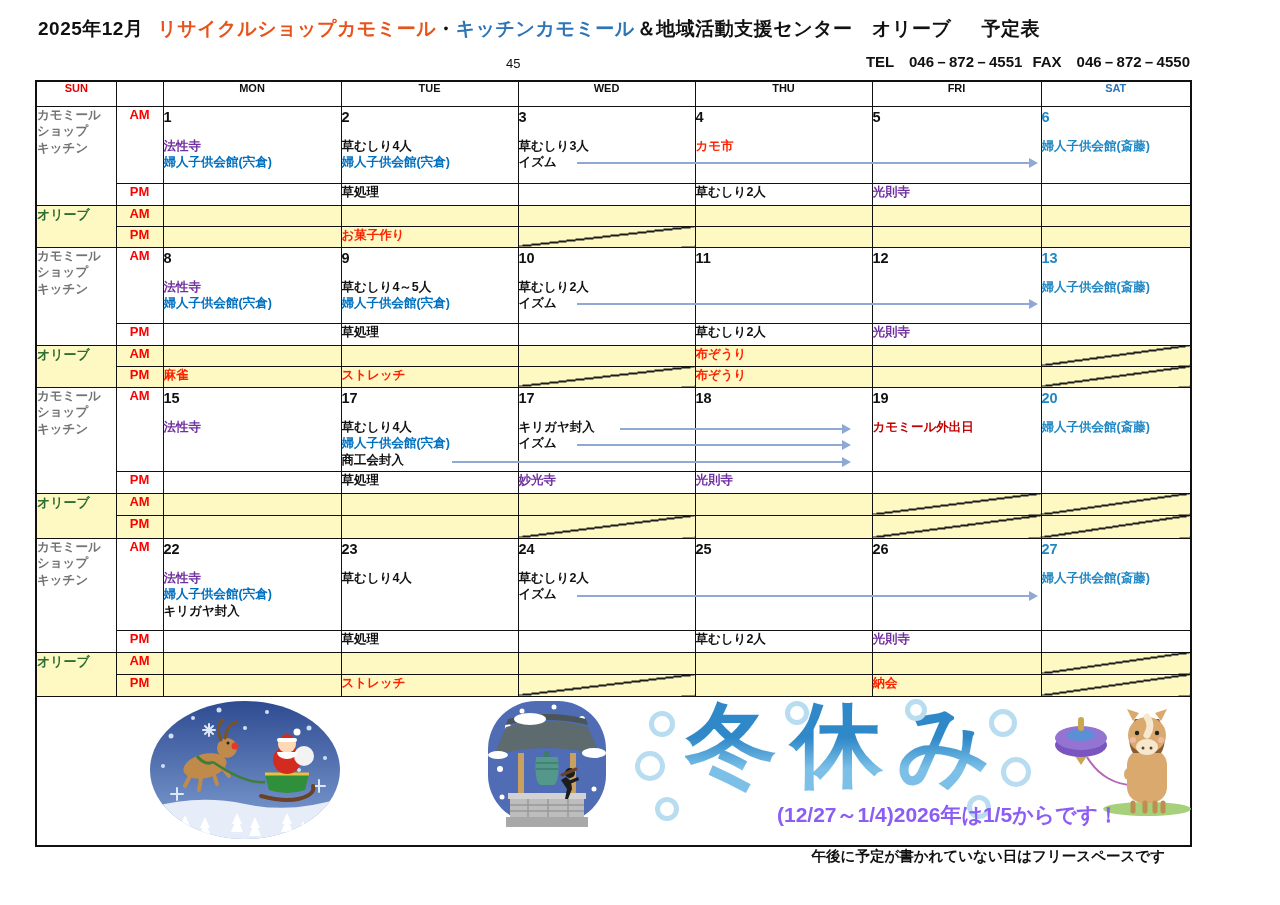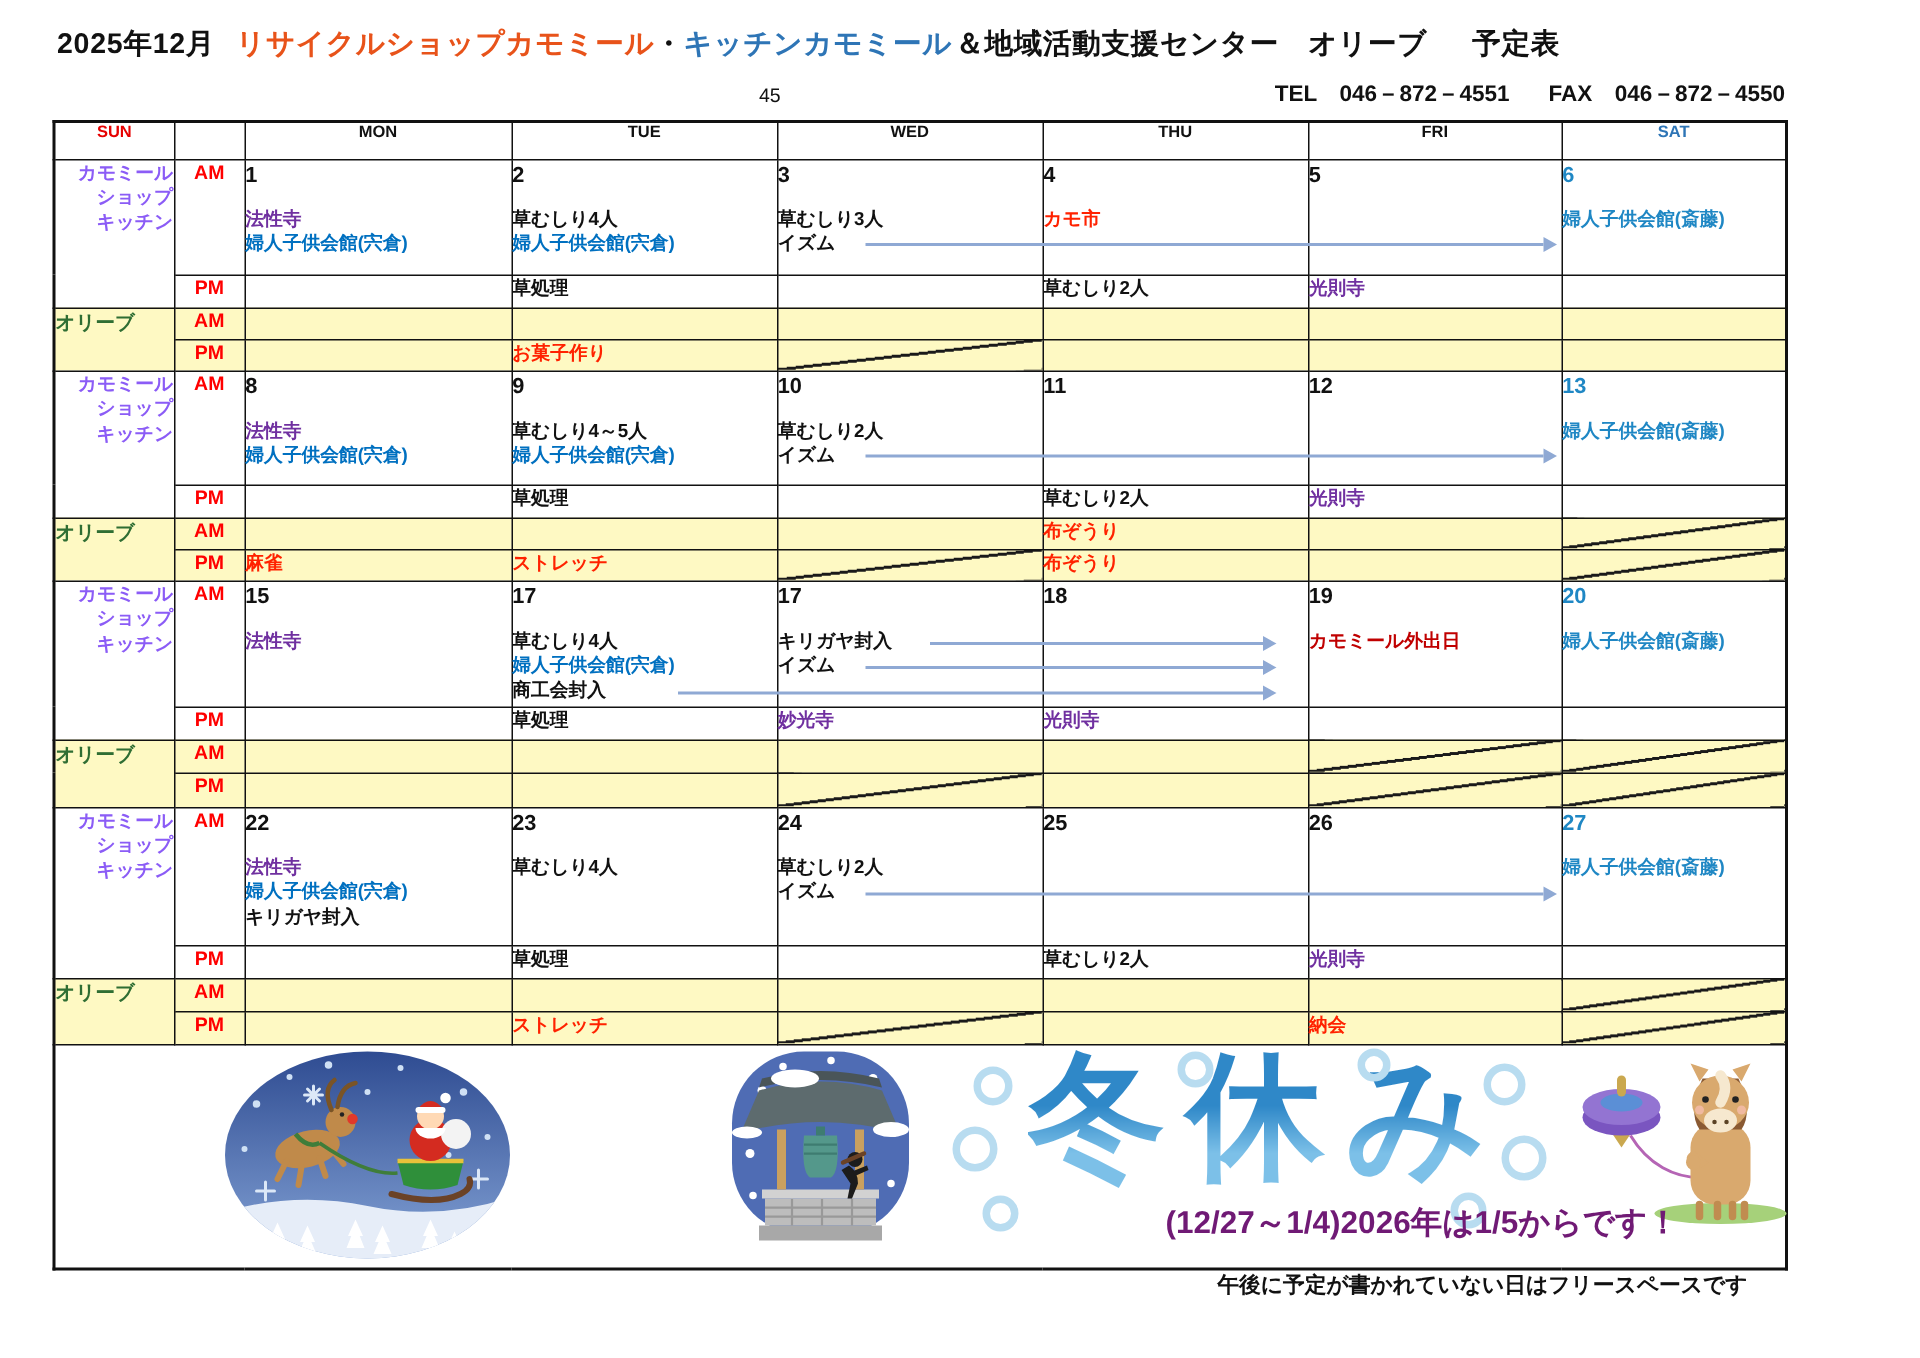--- a/index.html
+++ b/index.html
@@ -5,48 +5,48 @@
   html,body{margin:0;padding:0;}
   body{width:1280px;height:905px;background:#fff;font-family:"Liberation Sans","DejaVu Sans",sans-serif;position:relative;overflow:hidden;}
   .page{position:absolute;inset:0;}
   .title{position:absolute;left:38px;top:16px;font-size:19px;font-weight:bold;white-space:nowrap;letter-spacing:.5px;color:#111;}
   .title .t-shop{color:#e8531a;margin-left:14px;}
   .title .t-kitchen{color:#2e75b6;}
   .title .t-center{margin-left:2px;}
   .title .t-suffix{margin-left:30px;}
   .pagenum{position:absolute;left:506px;top:56px;font-size:13px;color:#111;}
   .contact{position:absolute;right:90px;top:53px;font-size:15px;font-weight:bold;color:#111;white-space:nowrap;}
-  .contact span{margin-left:26px;}
+  .contact span{margin-left:10px;}
   .contact span:first-child{margin-left:0;}
 
   table.cal{position:absolute;left:35px;top:80px;width:1155px;border-collapse:collapse;table-layout:fixed;border:2px solid #111;}
   table.cal td{border:1px solid #111;padding:0;vertical-align:top;overflow:visible;}
   td.hd{height:23px;text-align:center;vertical-align:middle;font-size:11px;font-weight:bold;color:#111;}
   td.hd.sun{color:#e60000;}
   td.hd.sat{color:#2e75b6;}
-  td.glbl{text-align:right;vertical-align:middle;font-size:12.5px;font-weight:bold;color:#8b5cf6;line-height:1.3;}
+  td.glbl{text-align:left;vertical-align:middle;font-size:12.5px;font-weight:bold;color:#737373;line-height:1.3;}
   td.olbl{vertical-align:middle;font-size:13px;font-weight:bold;color:#2f6e33;padding-left:4px;}
   td.ampm{text-align:center;vertical-align:middle;font-size:13px;font-weight:bold;color:#f00;}
   td.dc{padding:1px 3px;}
   td.pc{padding:2px 3px;font-size:12.5px;font-weight:bold;}
   td.oc{padding:2px 3px;font-size:12.5px;font-weight:bold;}
   .num{display:block;font-size:14.5px;font-weight:bold;line-height:20px;margin-bottom:11px;color:#111;}
   .num.c-s{color:#1f87c4;}
   .ln{display:block;font-size:12.5px;font-weight:bold;line-height:16.5px;white-space:nowrap;}
   .c-p{color:#7030a0}.c-b{color:#0070c0}.c-s{color:#1f87c4}.c-r{color:#ff2200}.c-d{color:#c00000}.c-k{color:#111}
   .og{background-color:#fef9c3;}
   .slash{background-image:linear-gradient(to bottom right,transparent calc(50% - 1px),#1a1a1a calc(50% - 1px),#1a1a1a calc(50% + 1px),transparent calc(50% + 1px));}
 
   .arrow{position:absolute;height:2px;background:#8fa9d4;z-index:5;}
   .arrow::after{content:"";position:absolute;right:-9px;top:-4px;border-left:9px solid #8fa9d4;border-top:5px solid transparent;border-bottom:5px solid transparent;}
 
   td.banner{position:relative;height:148px;overflow:hidden;border-radius:30px;}
   .b-abs{position:absolute;}
   .winter{position:absolute;left:648px;top:0px;font-size:92px;font-weight:bold;line-height:1.05;letter-spacing:14px;color:#3f97d3;background:linear-gradient(#2f88c8 42%,#7cc0e8 75%);-webkit-background-clip:text;background-clip:text;-webkit-text-fill-color:transparent;}
-  .notice{position:absolute;left:740px;top:104px;font-size:21px;font-weight:bold;color:#701a75;white-space:nowrap;}
+  .notice{position:absolute;left:740px;top:104px;font-size:21px;font-weight:bold;color:#8b5cf6;white-space:nowrap;}
   .ring{position:absolute;border:5px solid #b8dcf0;border-radius:50%;}
   .footnote{position:absolute;right:115px;top:847px;font-size:14.5px;font-weight:bold;color:#111;white-space:nowrap;}
 </style>
 </head>
 <body>
 
 <div class="page">
 
   <div class="title">
     <span>2025年12月</span><span class="t-shop">リサイクルショップカモミール</span><span>・</span><span class="t-kitchen">キッチンカモミール</span><span class="t-center">＆地域活動支援センター　オリーブ</span><span class="t-suffix">予定表</span>

